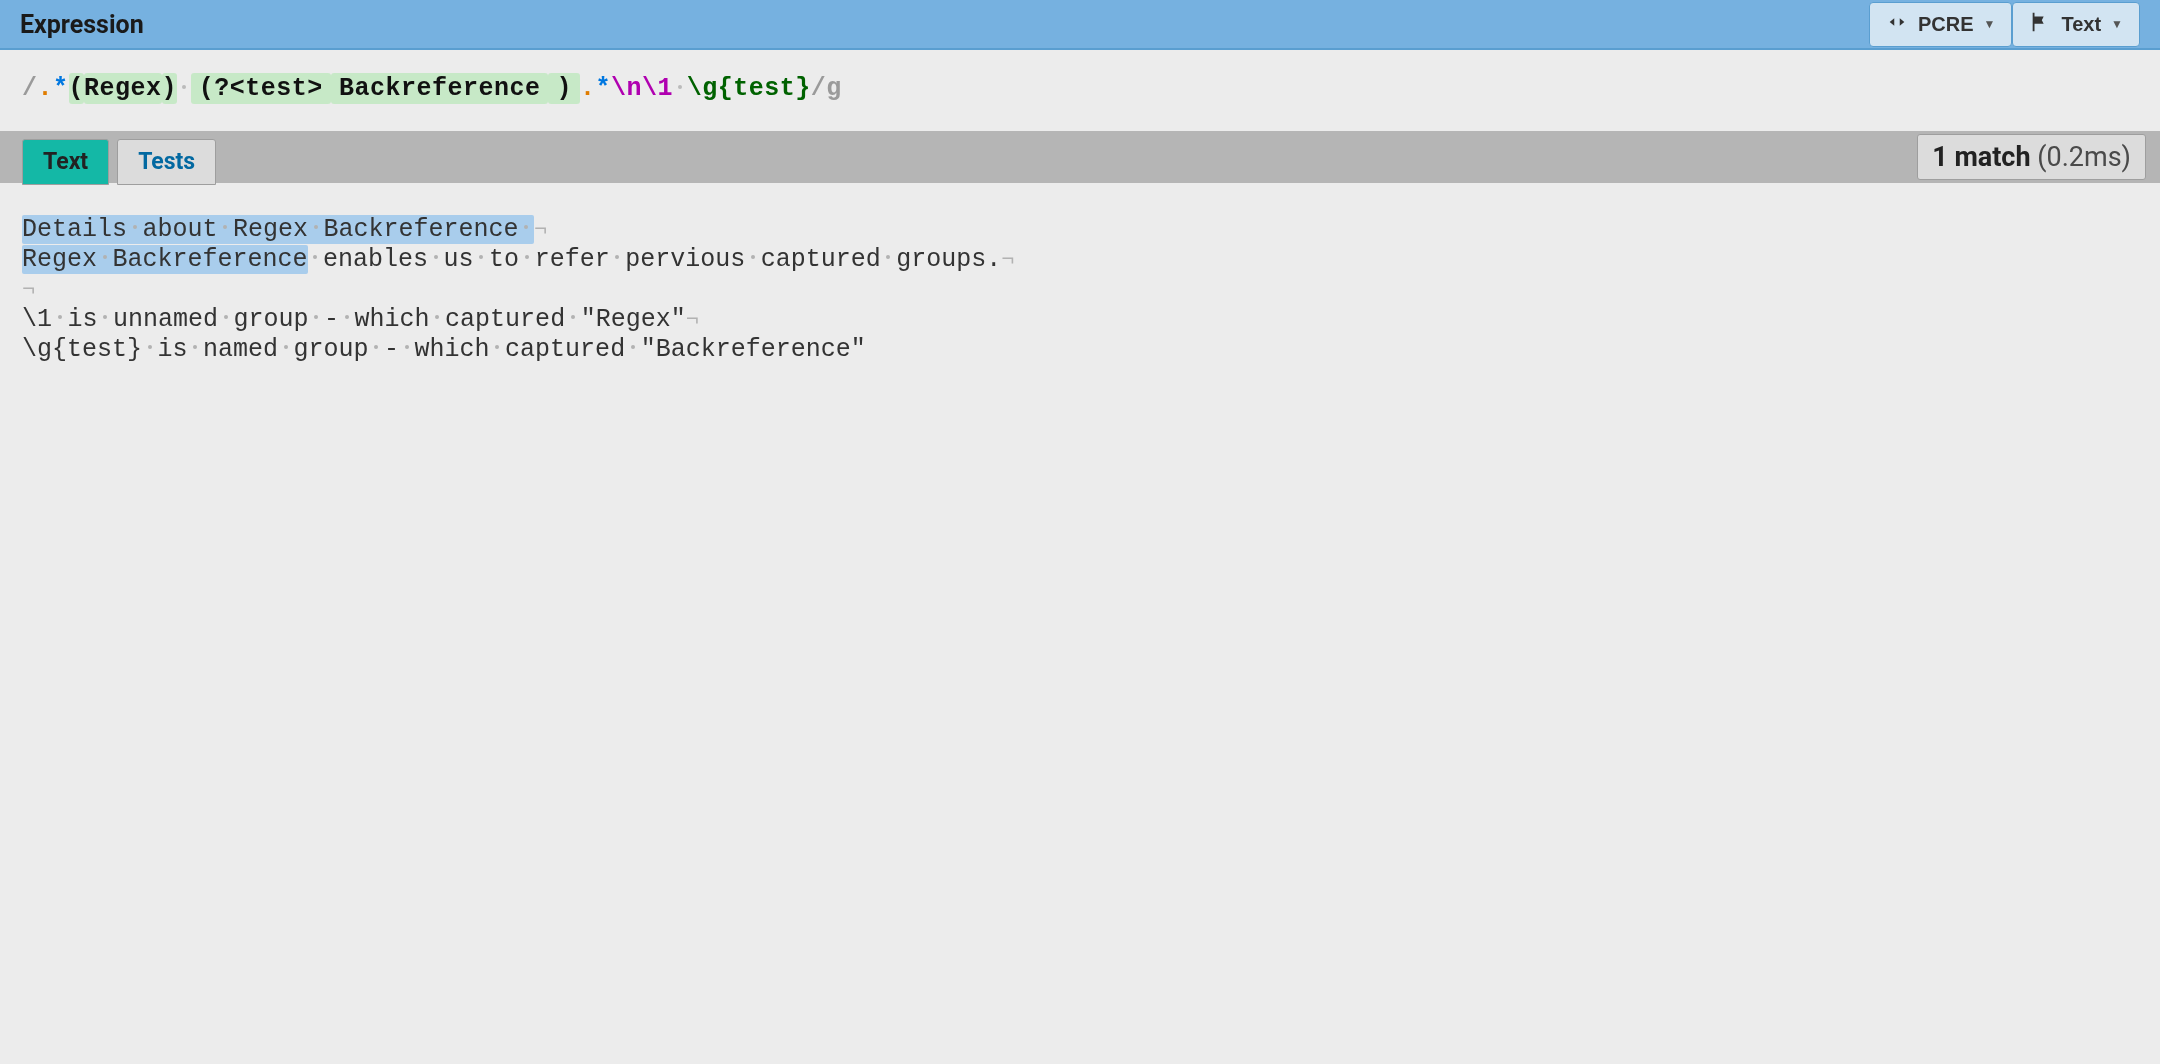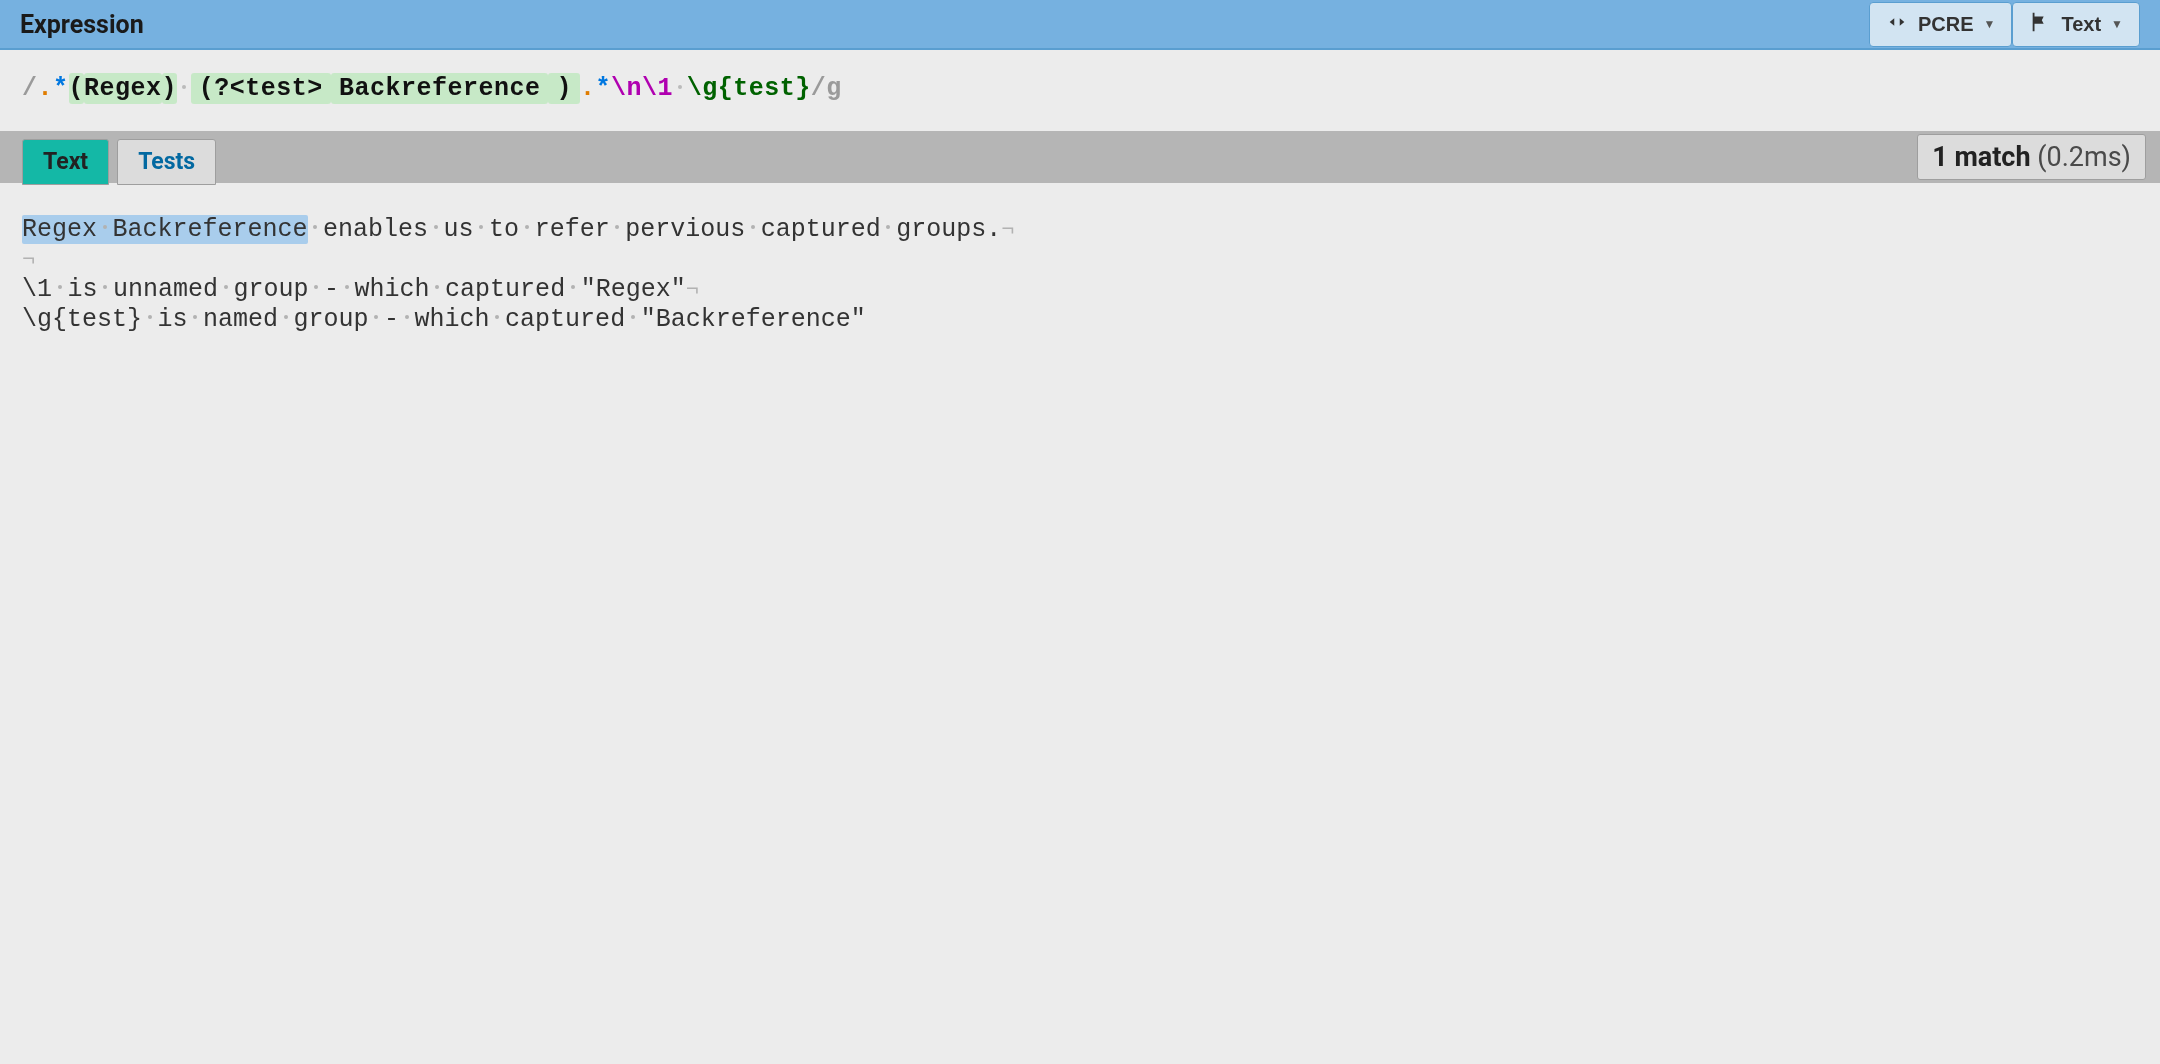--- a/index.html
+++ b/index.html
@@ -192,17 +192,18 @@
     <div class="tab active">Text</div>
     <div class="tab">Tests</div>
   </div>
   <div class="match-status">
     <span class="bold">1 match</span>
     <span>(0.2ms)</span>
   </div>
 </div>
 
 <div class="text-area">
+  <span class="text-row"><span class="match-hl"><span>Details</span><span class="ws-dot"></span><span>about</span><span class="ws-dot"></span><span>Regex</span><span class="ws-dot"></span><span>Backreference</span><span class="ws-dot"></span></span><span class="nl-mark">¬</span></span>
   <span class="text-row"><span class="match-hl"><span>Regex</span><span class="ws-dot"></span><span>Backreference</span></span><span class="ws-dot"></span><span>enables</span><span class="ws-dot"></span><span>us</span><span class="ws-dot"></span><span>to</span><span class="ws-dot"></span><span>refer</span><span class="ws-dot"></span><span>pervious</span><span class="ws-dot"></span><span>captured</span><span class="ws-dot"></span><span>groups.</span><span class="nl-mark">¬</span></span>
   <span class="text-row"><span class="nl-mark">¬</span></span>
   <span class="text-row"><span>\1</span><span class="ws-dot"></span><span>is</span><span class="ws-dot"></span><span>unnamed</span><span class="ws-dot"></span><span>group</span><span class="ws-dot"></span><span>-</span><span class="ws-dot"></span><span>which</span><span class="ws-dot"></span><span>captured</span><span class="ws-dot"></span><span>"Regex"</span><span class="nl-mark">¬</span></span>
   <span class="text-row"><span>\g{test}</span><span class="ws-dot"></span><span>is</span><span class="ws-dot"></span><span>named</span><span class="ws-dot"></span><span>group</span><span class="ws-dot"></span><span>-</span><span class="ws-dot"></span><span>which</span><span class="ws-dot"></span><span>captured</span><span class="ws-dot"></span><span>"Backreference"</span></span>
 </div>
 
 </body></html>

